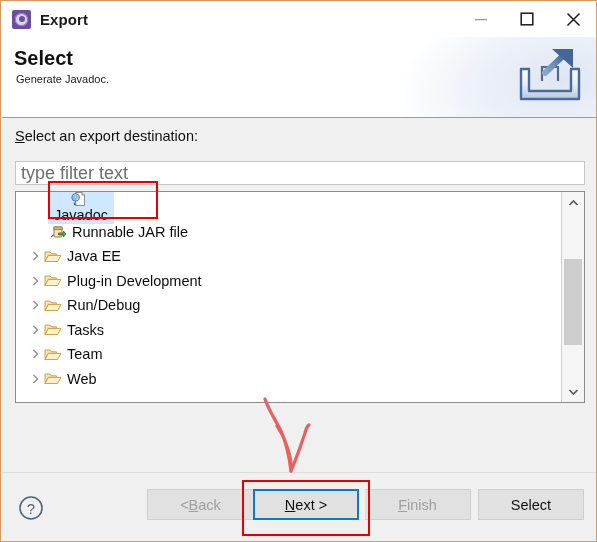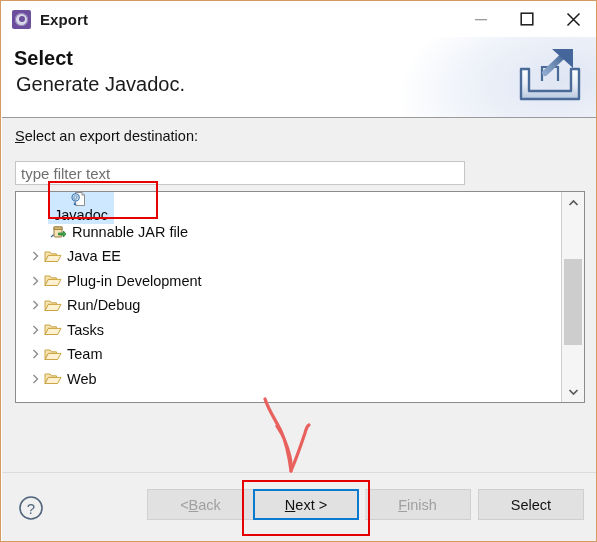--- a/index.html
+++ b/index.html
@@ -106,21 +106,21 @@
   .header-title {
     position: absolute;
     left: 12px; top: 10px;
     font-size: 20px;
     font-weight: bold;
     color: #111111;
   }
   .header-sub {
     position: absolute;
     left: 14px; top: 36px;
-    font-size: 20px;
+    font-size: 11px;
     color: #1b1b1b;
   }
   .banner-icon {
     position: absolute;
     right: 8px; top: 6px;
     width: 78px; height: 68px;
   }
 
   
   .body {
@@ -134,27 +134,27 @@
     position: absolute;
     left: 13px; top: 10px;
     font-size: 14.5px;
     color: #111;
   }
   .field-label u { text-decoration: underline; }
 
   .filter-input {
     position: absolute;
     left: 13px; top: 43px;
-    width: 450px;
+    width: 570px;
     height: 24px;
     box-sizing: border-box;
     background: #ffffff;
     border: 1px solid #c6c6c6;
     font-family: "Liberation Sans", sans-serif;
-    font-size: 15px;
+    font-size: 18px;
     color: #6f6f6f;
     padding: 0 5px;
     outline: none;
   }
   .filter-input::placeholder { color: #6f6f6f; opacity: 1; }
 
   .tree-panel {
     position: absolute;
     left: 13px; top: 73px;
     width: 570px;

